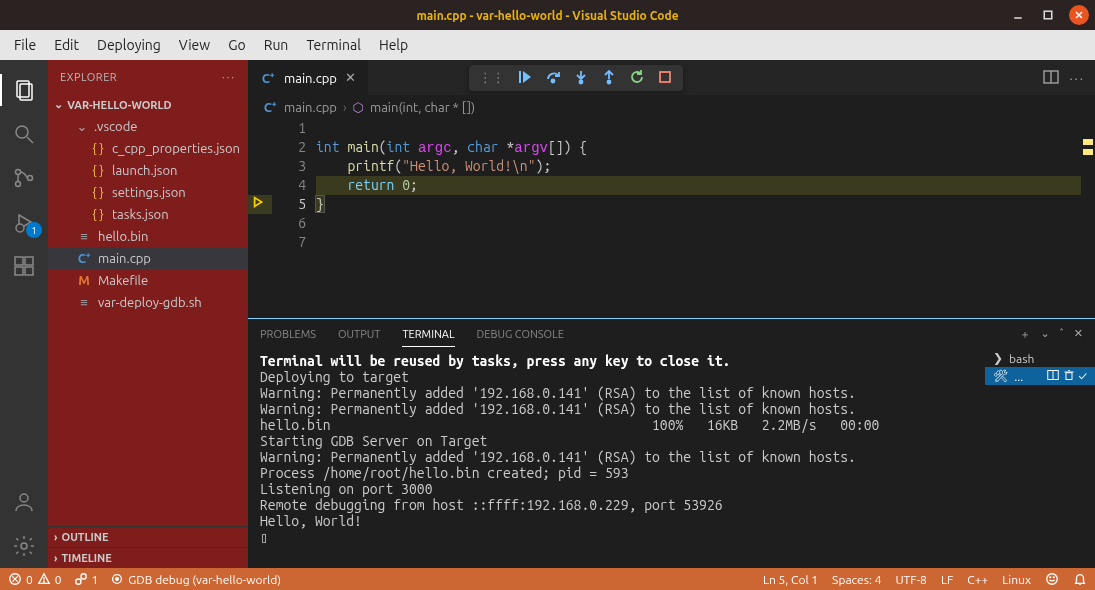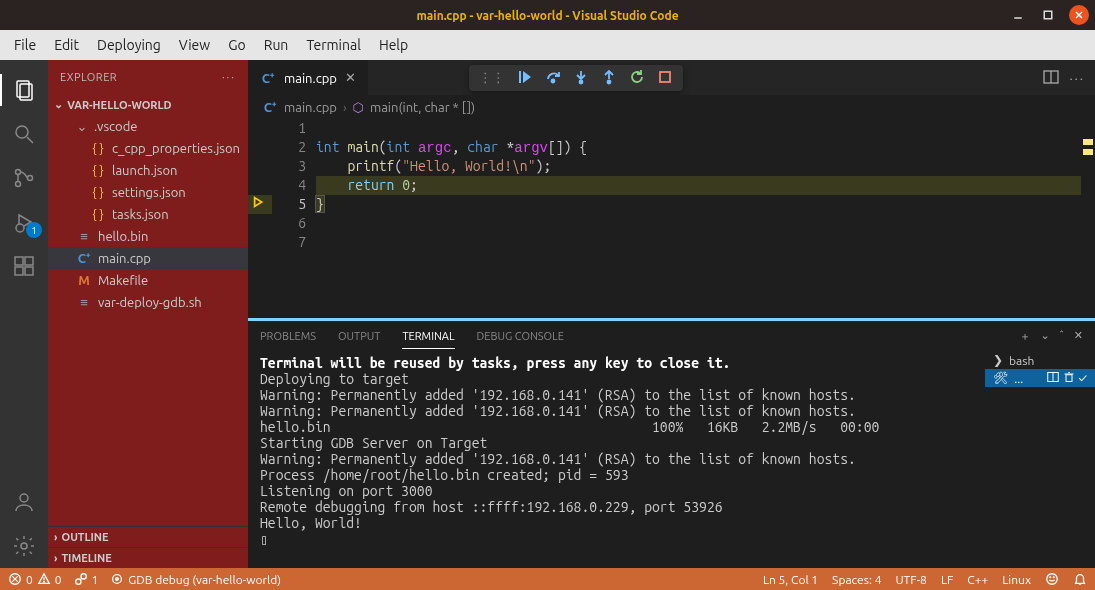--- a/index.html
+++ b/index.html
@@ -240,21 +240,21 @@
   }
   .overview .mk {
     position: absolute; left: 2px; right: 2px; height: 6px;
     background: #ffe97a;
   }
 
   
   .panel {
     height: 250px;
     background: #1e1e1e;
-    border-top: 3px solid #7dd3fc;
+    border-top: 1px solid #7dd3fc;
     display: flex;
     flex-direction: column;
   }
   .panel-tabs {
     display: flex;
     align-items: center;
     padding: 0 12px;
     height: 30px;
     font-size: 11px;
     color: #888;

